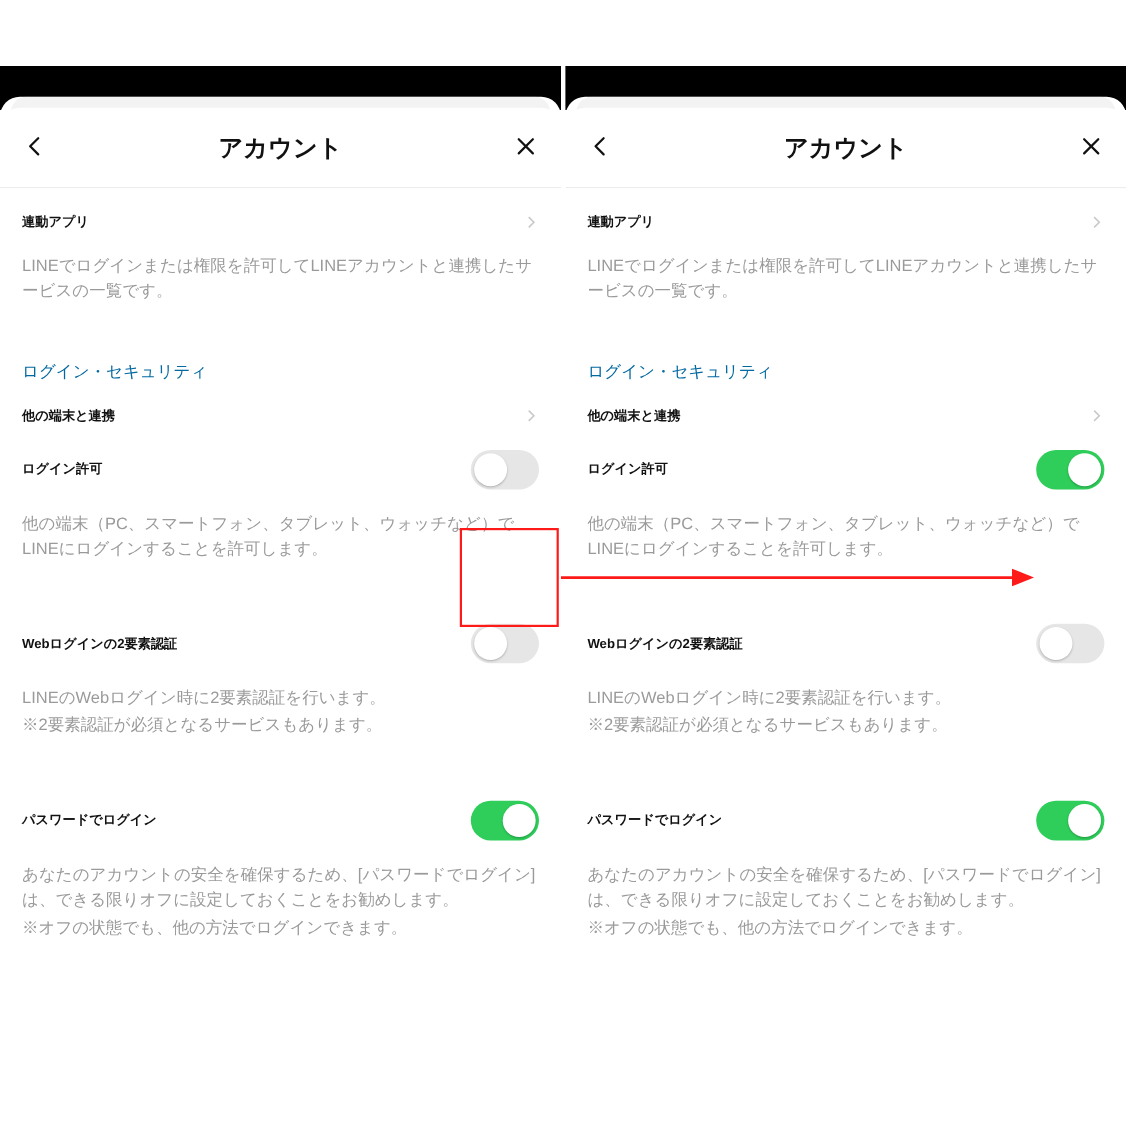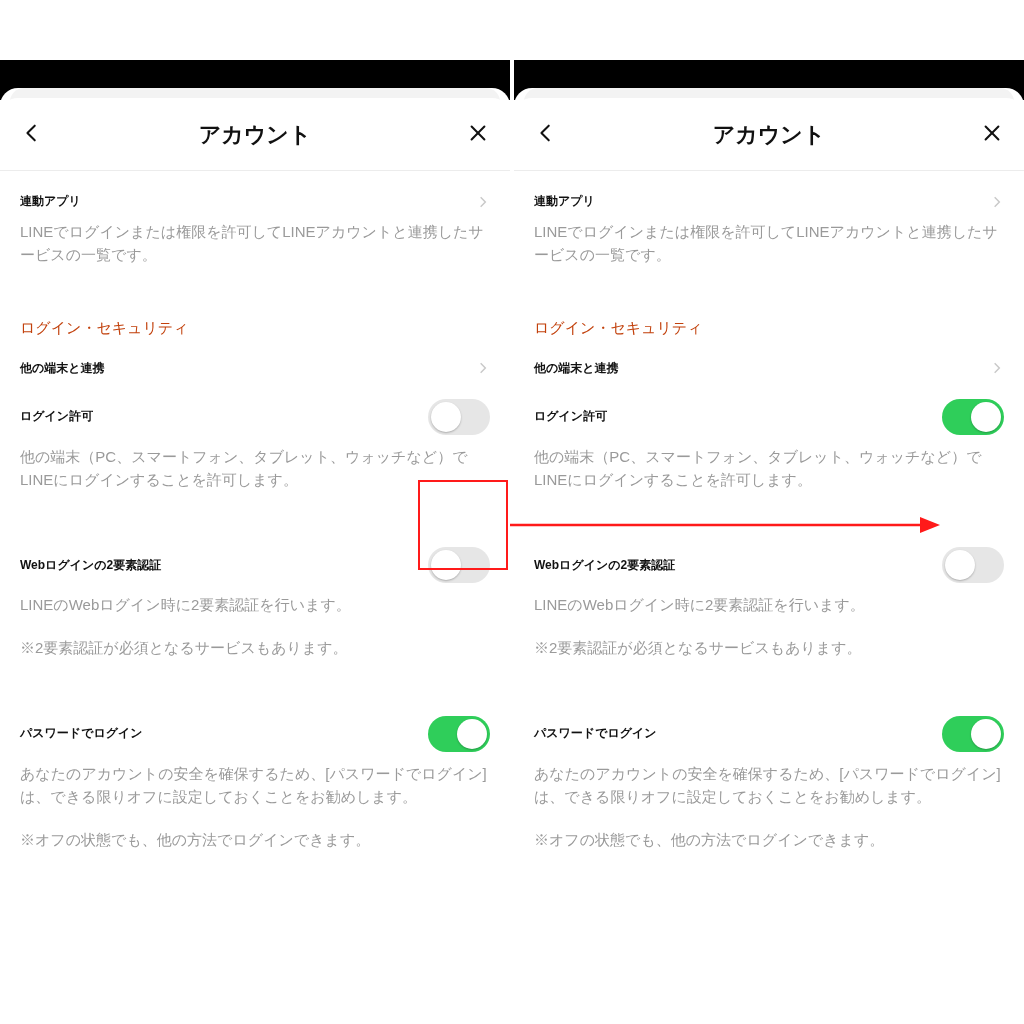--- a/index.html
+++ b/index.html
@@ -13,23 +13,23 @@
   .sheet-back { position:absolute; top:0; left:10px; right:10px; height:14px; background:#f3f3f3; border-top-left-radius:18px; border-top-right-radius:18px; }
   .sheet { position:absolute; top:10px; left:0; right:0; bottom:0; background:#fff; border-top-left-radius:18px; border-top-right-radius:18px; padding-top:8px; }
   .header { display:flex; align-items:center; justify-content:space-between; padding: 14px 18px 20px 18px; }
   .header .title { font-size: 22px; font-weight: 700; color:#111; }
   .icon-btn { width:28px; height:28px; display:flex; align-items:center; justify-content:center; color:#111; }
   .icon-btn svg { width:22px; height:22px; stroke:#111; stroke-width:2.2; fill:none; stroke-linecap:round; stroke-linejoin:round; }
   .hr { height:1px; background:#ececec; margin: 0; }
   .section { padding: 0 20px; }
   .row { position:relative; padding-top:22px; }
   .row-title { font-size:12px; font-weight:700; color:#111; display:flex; align-items:center; justify-content:space-between; }
-  .row-desc { font-size:15px; color:#9a9a9a; line-height:1.55; margin-top:10px; }
-  .row-desc2 { font-size:15px; color:#9a9a9a; line-height:1.55; margin-top:20px; }
-  .group-label { font-size:15px; color:#c2410c; padding:52px 20px 0 20px; }
+  .row-desc { font-size:15px; color:#9a9a9a; line-height:1.55; margin-top:20px; }
+  .row-desc2 { font-size:15px; color:#9a9a9a; line-height:1.55; margin-top:2px; }
+  .group-label { font-size:15px; color:#0369a1; padding:52px 20px 0 20px; }
   .chev { width:14px; height:14px; }
   .chev svg { width:14px; height:14px; stroke:#c9c9c9; stroke-width:2.5; fill:none; }
   .toggle { position:relative; width:62px; height:36px; border-radius:18px; background:#e6e6e6; flex:0 0 auto; }
   .toggle .knob { position:absolute; top:3px; left:3px; width:30px; height:30px; border-radius:50%; background:#fff; box-shadow:0 1px 2px rgba(0,0,0,0.25); transition:none; }
   .toggle.on { background:#2fce5a; }
   .toggle.on .knob { left:29px; }
   .login-row { display:flex; justify-content:space-between; }
   .spacer-lg { height:56px; }
 
   

